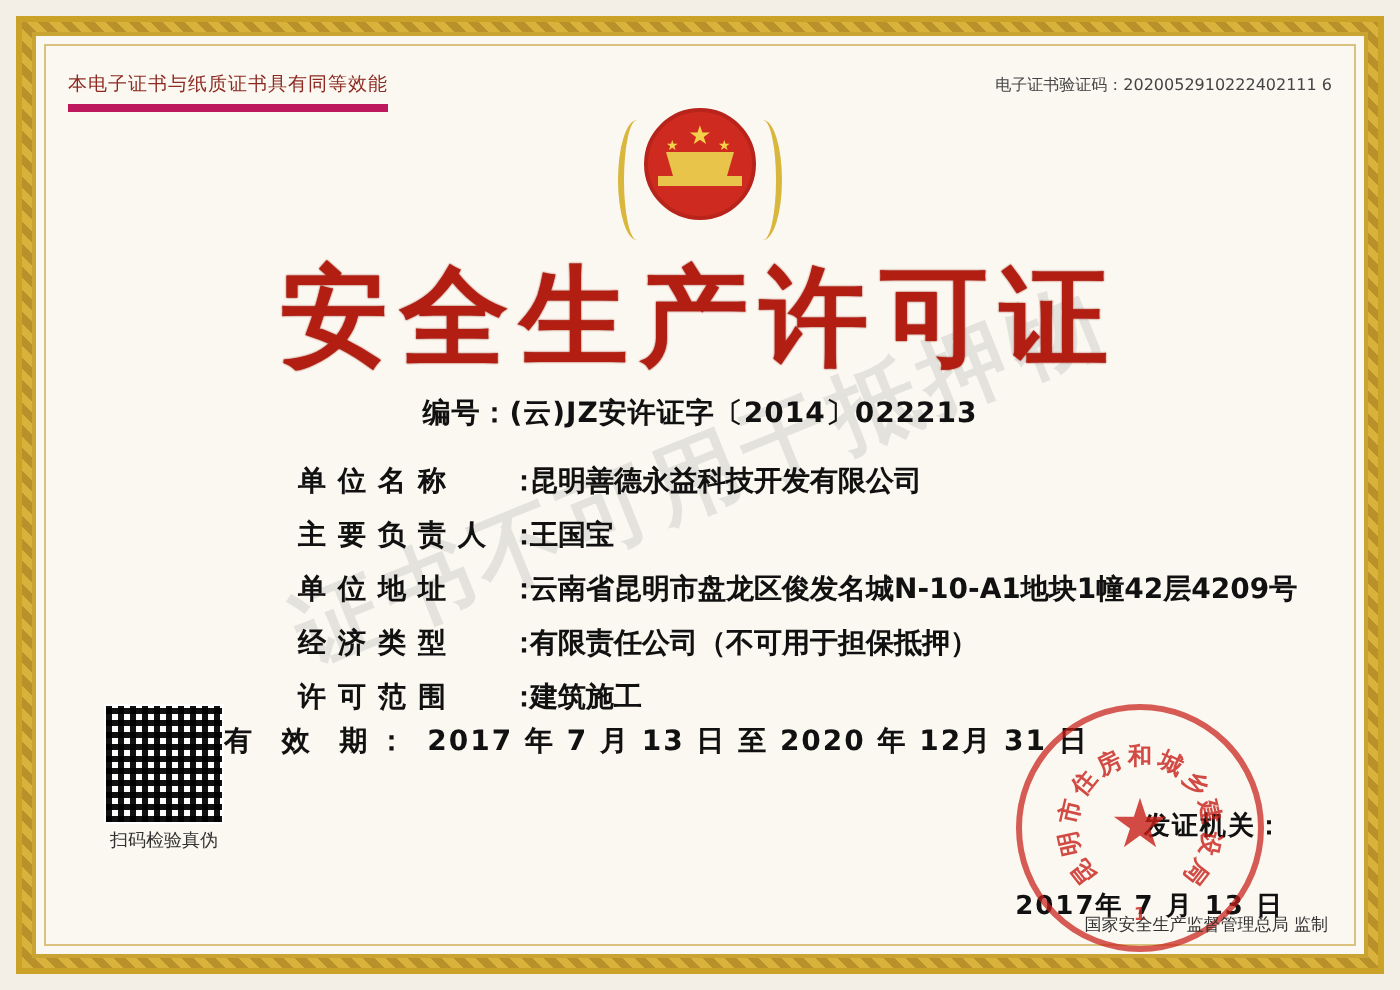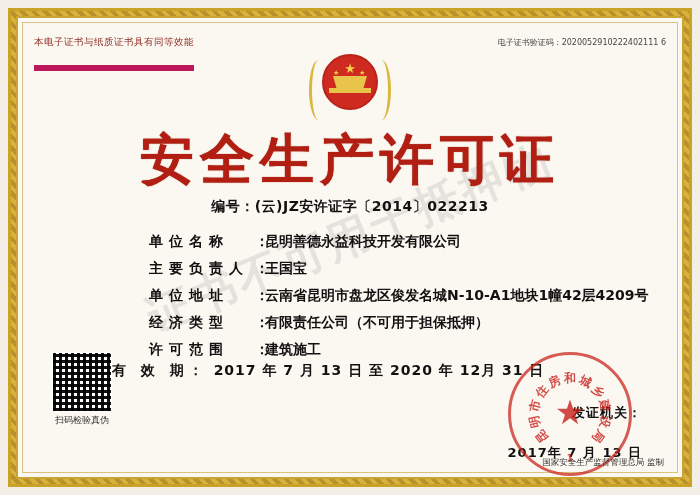--- a/index.html
+++ b/index.html
@@ -35,21 +35,21 @@
     position:absolute;left:22px;top:22px;right:22px;bottom:22px;
     box-sizing:border-box;
   }
   
   .topbar{
     position:absolute;top:14px;left:0;right:0;height:20px;
   }
   .top-left{
     position:absolute;left:12px;top:0;
     font-size:9.5px;color:#8c2a22;letter-spacing:.5px;
-    border-bottom:6px solid #be185d;padding-bottom:16px;
+    border-bottom:4px solid #be185d;padding-bottom:3px;
     font-family:"DejaVu Sans",sans-serif;
   }
   .top-right{
     position:absolute;right:12px;top:1px;
     font-size:8px;color:#444;
     font-family:"DejaVu Sans",sans-serif;
   }
   
   .emblem{
     position:absolute;left:50%;transform:translateX(-50%);top:28px;

